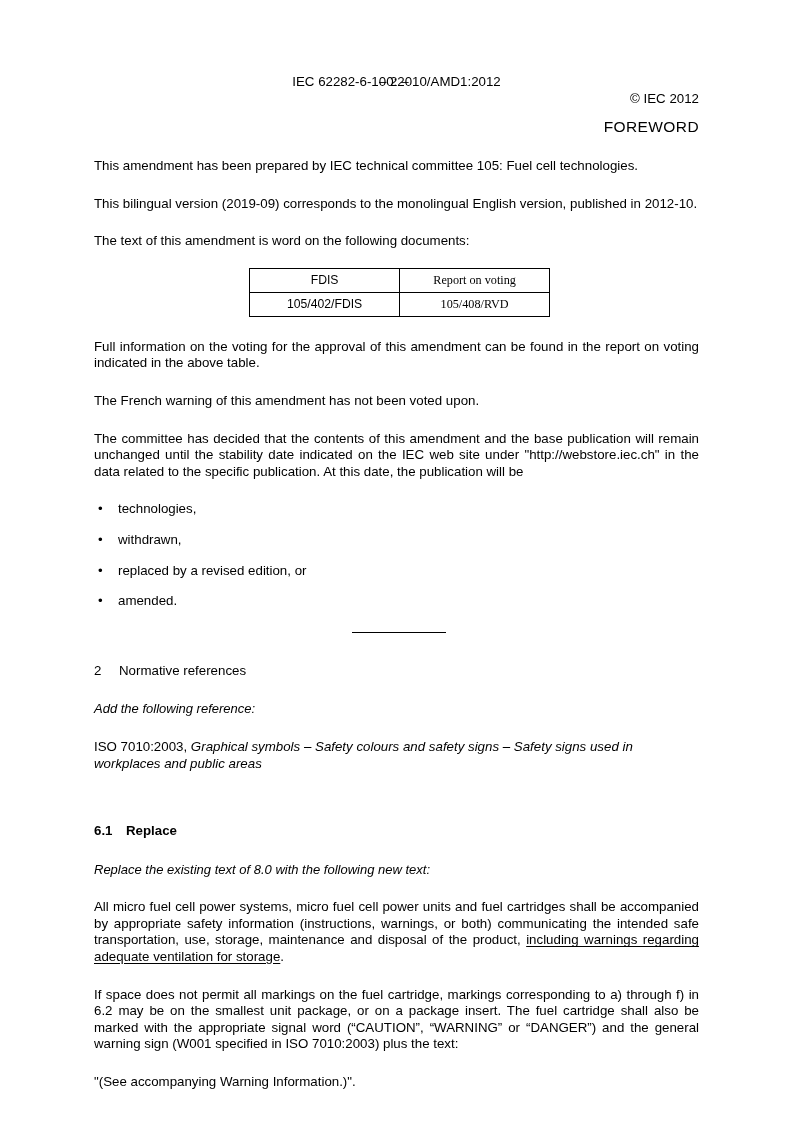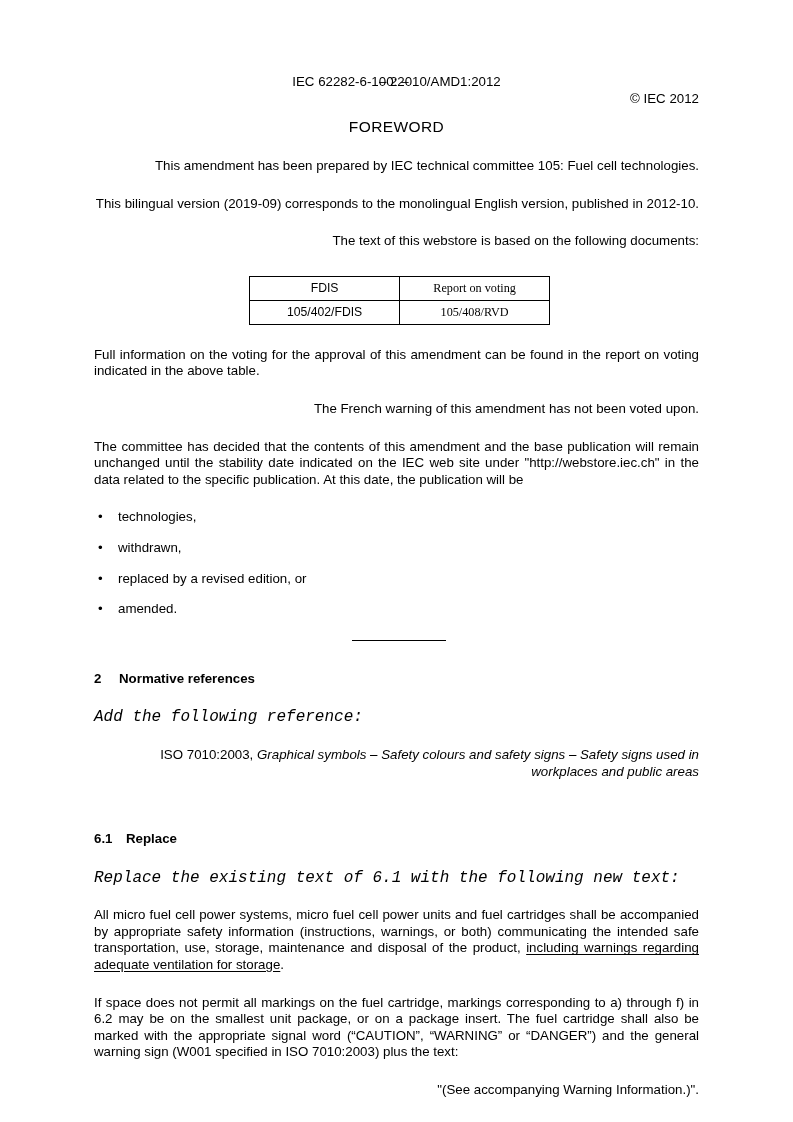--- a/index.html
+++ b/index.html
@@ -50,41 +50,41 @@
   .content {
     position: absolute;
     left: 94px;
     top: 118px;
     width: 605px;
     font-size: 13.3px;
   }
   h1.foreword {
     font-size: 15.5px;
     font-weight: normal;
-    text-align: center;
+    text-align: right;
     margin: 0 0 22px 0;
     padding: 0;
     letter-spacing: 0.4px;
   }
   p.body-text {
     margin: 0 0 21px 0;
     padding: 0;
     font-size: 13.3px;
     line-height: 16.6px;
     text-align: justify;
   }
   p.body-text.nojust {
-    text-align: right;
+    text-align: left;
   }
   p.tight {
     margin-bottom: 0;
   }
   
   .table-wrap {
-    margin: 26px 0 22px 0;
+    margin: 18px 0 22px 0;
     display: flex;
     justify-content: center;
   }
   table.doc-table {
     border-collapse: collapse;
     width: 301px;
     margin-left: 6px;
   }
   table.doc-table td {
     border: 1px solid #000000;
@@ -123,21 +123,21 @@
   }
   .separator {
     width: 94px;
     height: 0;
     border-top: 1.4px solid #000000;
     margin-left: 4px;
   }
   
   h2.section-heading {
     font-size: 13.3px;
-    font-weight: bold;
+    font-weight: normal;
     margin: 0 0 22px 0;
     padding: 0;
     line-height: 16.6px;
   }
   h2.section-heading .num {
     display: inline-block;
     min-width: 25px;
   }
   h3.sub-heading {
     font-size: 13.3px;
@@ -145,25 +145,24 @@
     margin: 0 0 22px 0;
     padding: 0;
     line-height: 16.6px;
   }
   h3.sub-heading .num {
     display: inline-block;
     min-width: 32px;
   }
   p.instruction {
     font-style: italic;
-    font-size: 16px;
+    font-size: 13px;
     margin: 0 0 21px 0;
     padding: 0;
     line-height: 16.6px;
-    font-family: Liberation Mono, monospace;
   }
   .ital { font-style: italic; }
   .underline {
     text-decoration: underline;
     text-underline-offset: 2px;
   }
   .spacer-30 { height: 30px; }
 </style>
 </head>
 <body>
@@ -177,21 +176,21 @@
   </div>
 
   <div class="content">
 
     <h1 class="foreword">FOREWORD</h1>
 
     <p class="body-text nojust">This amendment has been prepared by IEC technical committee 105: Fuel cell technologies.</p>
 
     <p class="body-text nojust">This bilingual version (2019-09) corresponds to the monolingual English version, published in 2012-10.</p>
 
-    <p class="body-text nojust tight">The text of this webstore is based on the following documents:</p>
+    <p class="body-text nojust tight">The text of this amendment is word on the following documents:</p>
 
     <div class="table-wrap">
       <table class="doc-table">
         <tbody>
           <tr>
             <td class="col-a">FDIS</td>
             <td class="col-b">Report on voting</td>
           </tr>
           <tr>
             <td class="col-a">105/402/FDIS</td>
@@ -237,21 +236,21 @@
     <p class="instruction">Add the following reference:</p>
 
     <p class="body-text nojust"><span>ISO 7010:2003, </span><span class="ital">Graphical symbols – Safety colours and safety signs – Safety signs used in workplaces and public areas</span></p>
 
     <div class="spacer-30"></div>
 
     <h3 class="sub-heading">
       <span class="num">6.1</span><span>Replace</span>
     </h3>
 
-    <p class="instruction">Replace the existing text of 6.1 with the following new text:</p>
+    <p class="instruction">Replace the existing text of 8.0 with the following new text:</p>
 
     <p class="body-text"><span>All micro fuel cell power systems, micro fuel cell power units and fuel cartridges shall be accompanied by appropriate safety information (instructions, warnings, or both) communicating the intended safe transportation, use, storage, maintenance and disposal of the product, </span><span class="underline">including warnings regarding adequate ventilation for storage</span><span>.</span></p>
 
     <p class="body-text">If space does not permit all markings on the fuel cartridge, markings corresponding to a) through f) in 6.2 may be on the smallest unit package, or on a package insert. The fuel cartridge shall also be marked with the appropriate signal word (“CAUTION”, “WARNING” or “DANGER”) and the general warning sign (W001 specified in ISO 7010:2003) plus the text:</p>
 
     <p class="body-text nojust">"(See accompanying Warning Information.)".</p>
 
   </div>
 </div>
 

